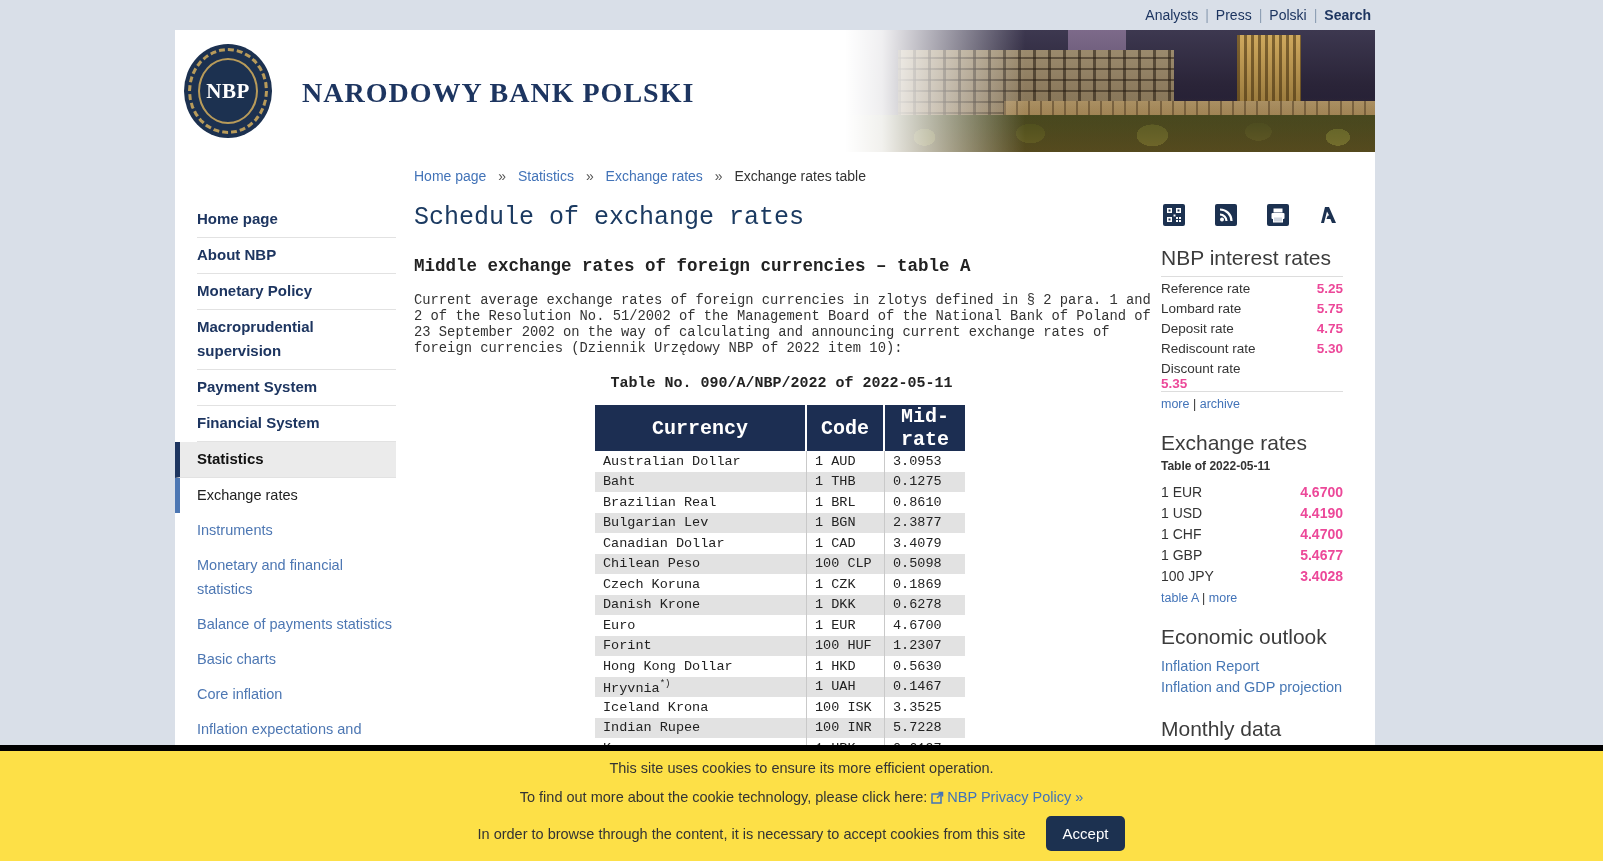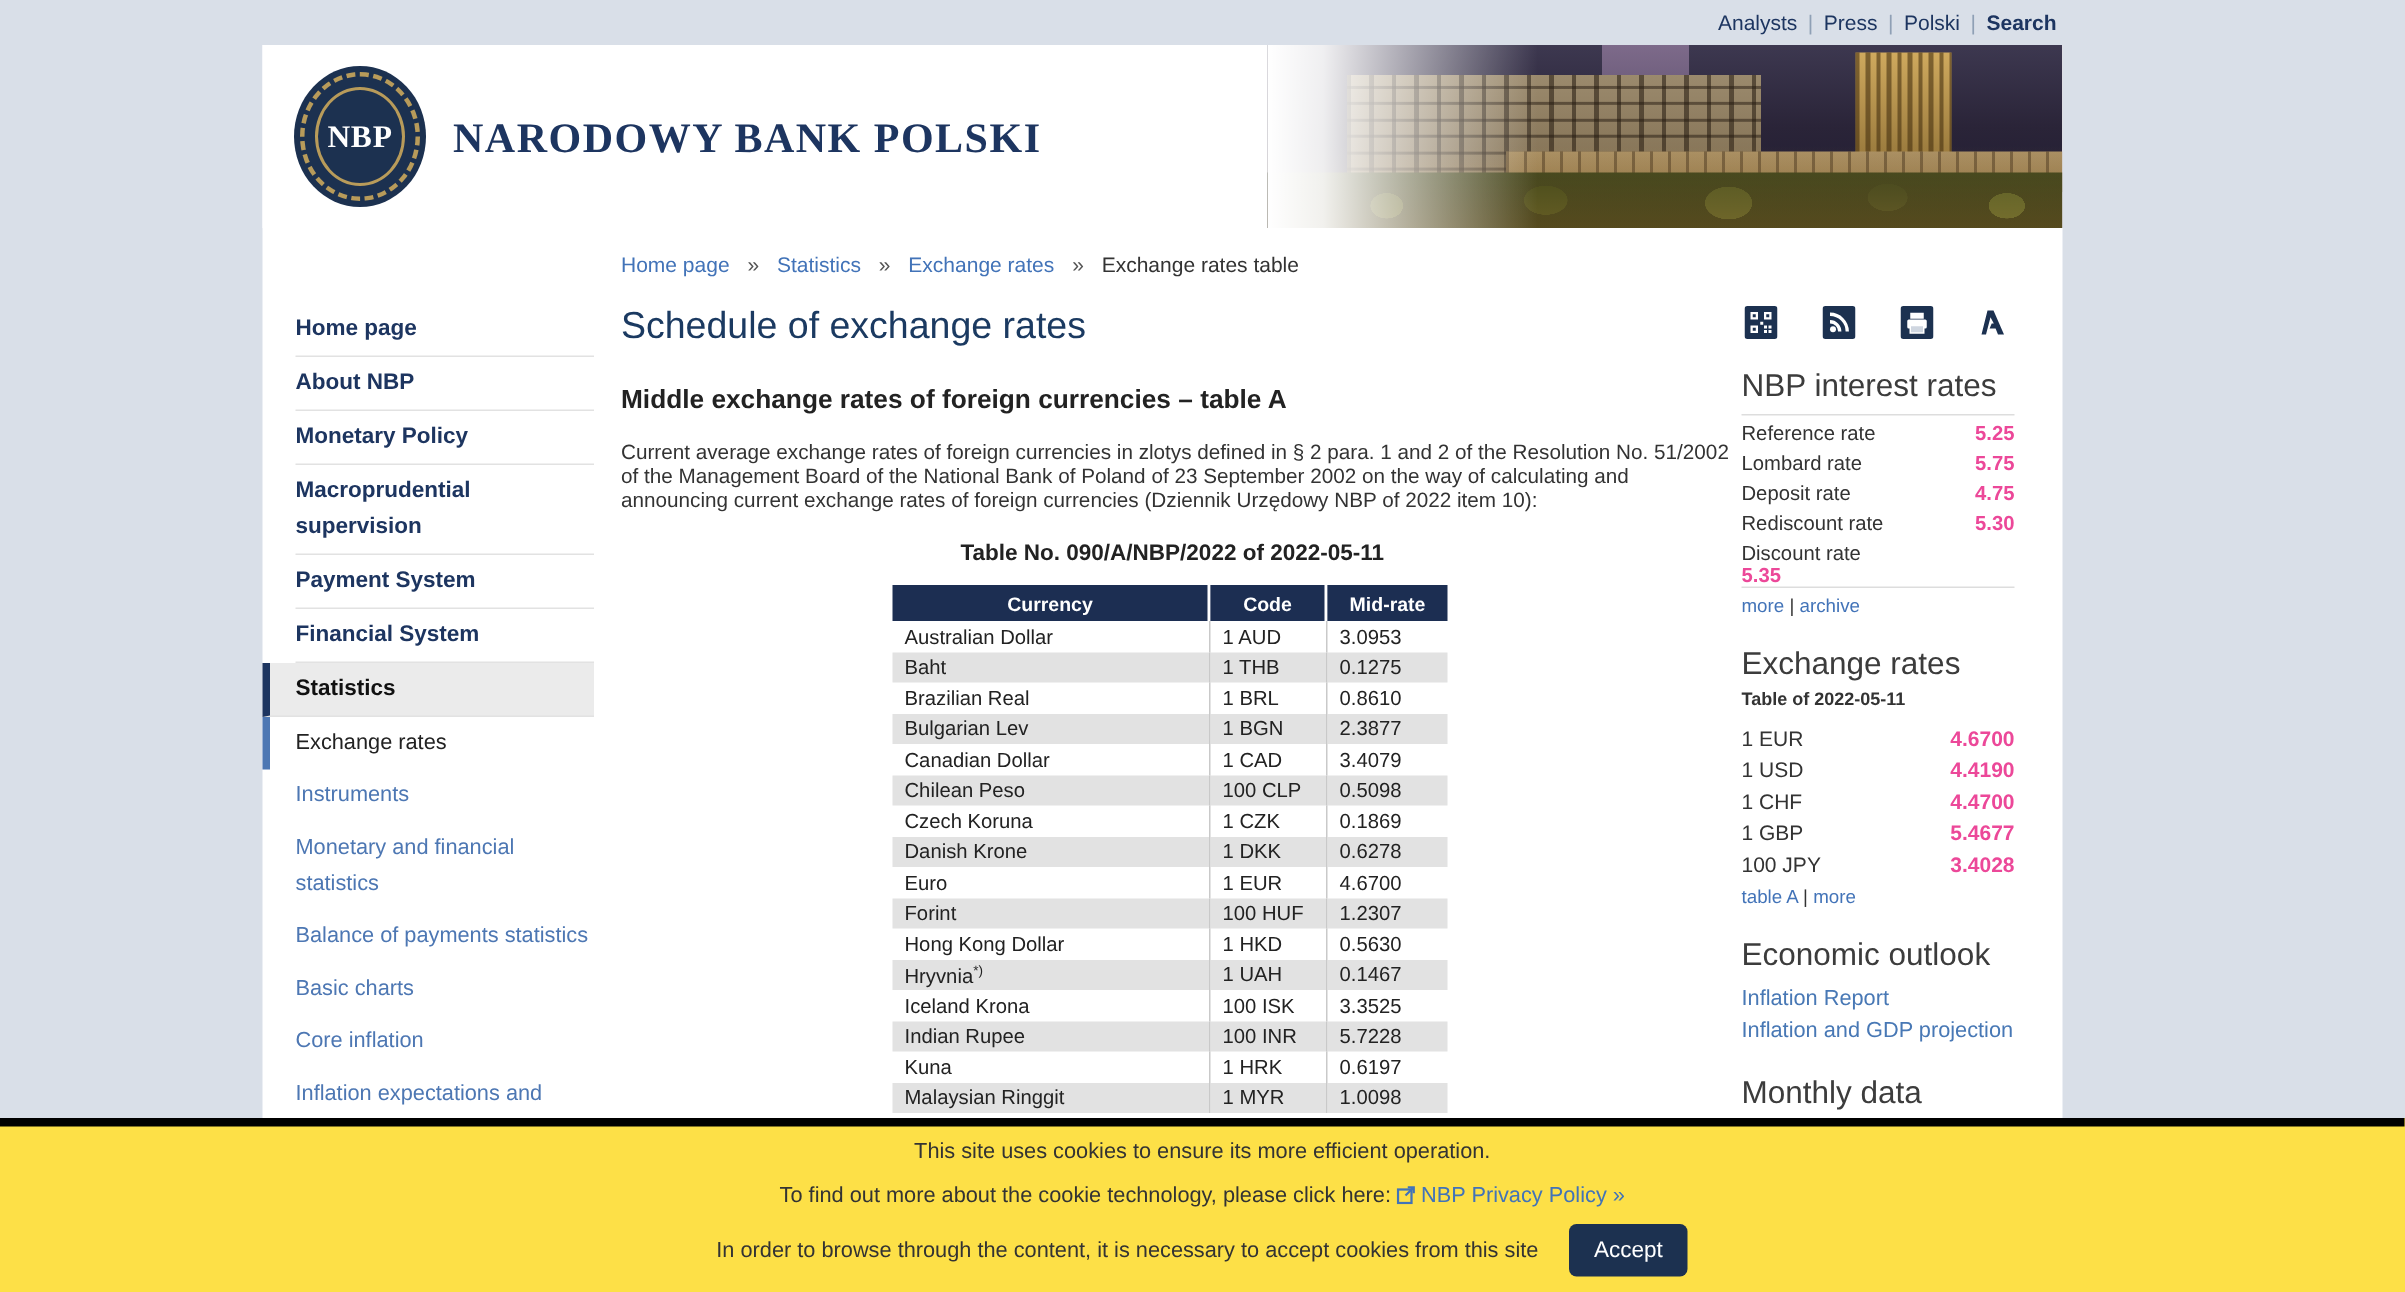--- a/index.html
+++ b/index.html
@@ -11,21 +11,21 @@
   .topbar-inner { width:1200px; margin-left:175px; text-align:right; padding:7px 4px 0 0; font-size:14px; }
   .topbar-inner a { color:#1d3560; text-decoration:none; margin:0 7px; }
   .topbar-inner a.bold { font-weight:bold; margin-right:0; }
   .topbar-sep { color:#8fa0b5; }
 
   
   .page { width:1200px; margin-left:175px; background:#fff; min-height:831px; position:relative; }
 
   
   .header { height:122px; position:relative; background:#fff; overflow:hidden; }
-  .logo { position:absolute; left:21px; top:14px; width:88px; height:94px; background:#1c3150;
+  .logo { position:absolute; left:9px; top:14px; width:88px; height:94px; background:#1c3150;
           border-radius:50%; }
   .logo .ring-teeth { position:absolute; inset:4px; border:3px dashed #b89b5a; border-radius:50%; }
   .logo .ring-inner { position:absolute; inset:14px; border:2px solid #b89b5a; border-radius:50%;
           background:#1c3150; display:flex; align-items:center; justify-content:center; }
   .logo .nbp { color:#fff; font-family:"Liberation Serif", serif; font-weight:bold; font-size:21px; letter-spacing:.5px; }
   .bank-name { position:absolute; left:127px; top:47px; font-family:"Liberation Serif", serif;
           font-size:28px; color:#1d3560; letter-spacing:1px; font-weight:bold; }
 
   
   .photo { position:absolute; right:0; top:0; width:530px; height:122px; overflow:hidden; }
@@ -52,39 +52,39 @@
   .ph-fade { position:absolute; inset:0; background:linear-gradient(90deg,#fff 0%, rgba(255,255,255,.92) 7%, rgba(255,255,255,0) 34%); }
 
   
   .breadcrumb { padding:16px 0 12px 239px; font-size:14px; color:#333; }
   .breadcrumb a { color:#4273b8; text-decoration:none; }
   .crumb-sep { color:#555; margin:0 8px; }
 
   
   .content-row { display:flex; align-items:flex-start; }
   .sidebar { width:221px; padding:6px 0 0 22px; flex:none; }
-  .main { width:749px; flex:none; padding:0 0 0 18px; }
+  .main { width:749px; flex:none; padding:0 0 0 18px;font-family:Liberation Mono, monospace; }
   .rightbar { width:196px; flex:none; margin-left:16px; }
 
   
   .side-item { font-size:15px; font-weight:bold; color:#1d3560; padding:5px 0 6px;
       border-bottom:1px solid #e2e2e2; line-height:24px; cursor:pointer; }
   .side-item.active { margin-left:-22px; padding-left:17px; border-left:5px solid #1d3560;
       background:#ebebeb; color:#111; }
   .side-sub { font-size:14.5px; font-weight:normal; color:#4d77b3; padding:5px 0 6px; line-height:24px; cursor:pointer; }
   .side-sub.current { margin-left:-22px; padding-left:17px; border-left:5px solid #4d77b3; color:#222; }
 
   
   .page-title { font-size:25px; font-weight:400; color:#1b3a61; margin-top:7px; }
   .section-title { font-size:17.5px; font-weight:bold; color:#222; margin-top:24px; }
   .intro { font-size:13.8px; line-height:16px; color:#333; margin-top:17px; width:745px; }
   .table-title { text-align:center; font-size:15px; font-weight:bold; color:#222; margin:18px 0 0; width:735px; }
 
   table.rates { border-collapse:separate; border-spacing:0; margin:13px auto 0 181px; }
-  table.rates th { background:#1c2e52; color:#fff; font-size:13px; font-weight:bold;
+  table.rates th { background:#1c2e52; color:#fff; font-size:20px; font-weight:bold;
       height:24px; border-right:2px solid #fff; text-align:center; padding:0 6px; }
   table.rates th:last-child { border-right:none; }
   table.rates td { font-size:13.5px; color:#222; height:20.5px; padding:0 8px;
       border-right:1px solid #c9c9c9; }
   table.rates td:last-child { border-right:none; }
   table.rates col.c-cur { width:212px; } table.rates col.c-code { width:78px; } table.rates col.c-rate { width:80px; }
   table.rates td.num { }
   table.rates tbody tr:nth-child(even) td { background:#e2e2e2; }
   table.rates sup { font-size:9px; }
 

